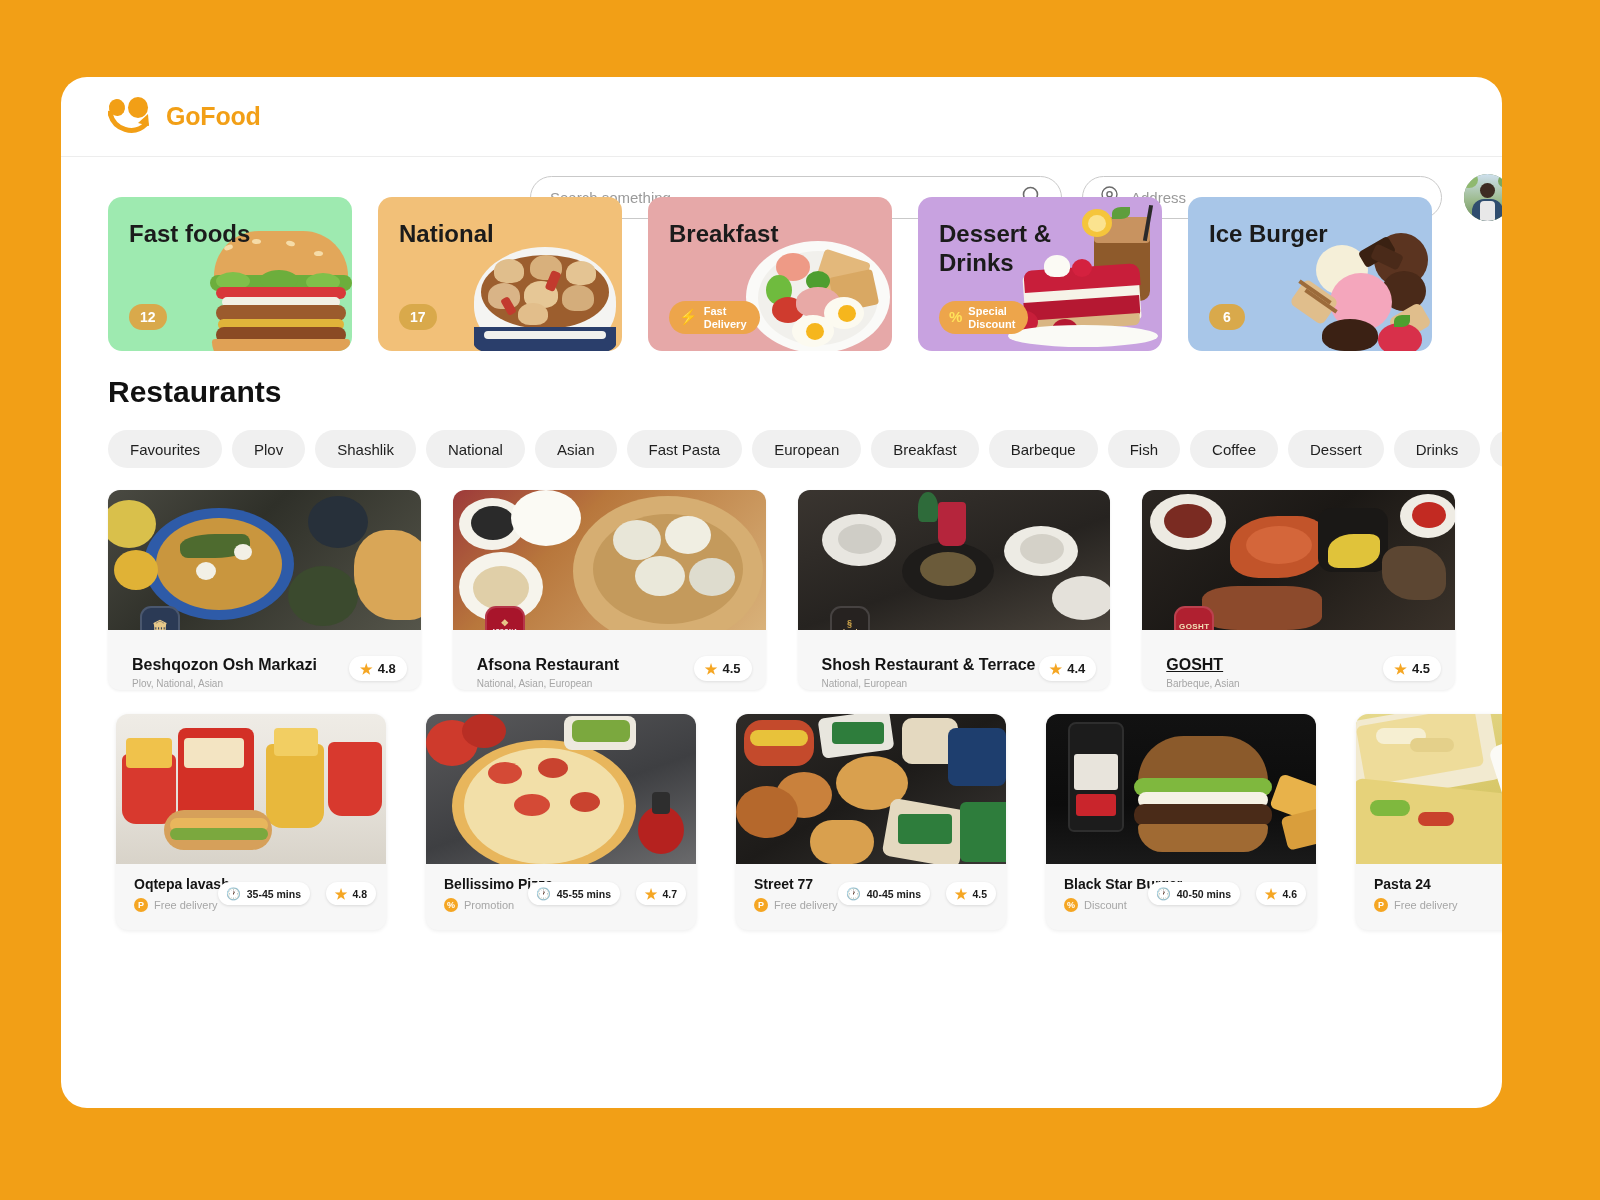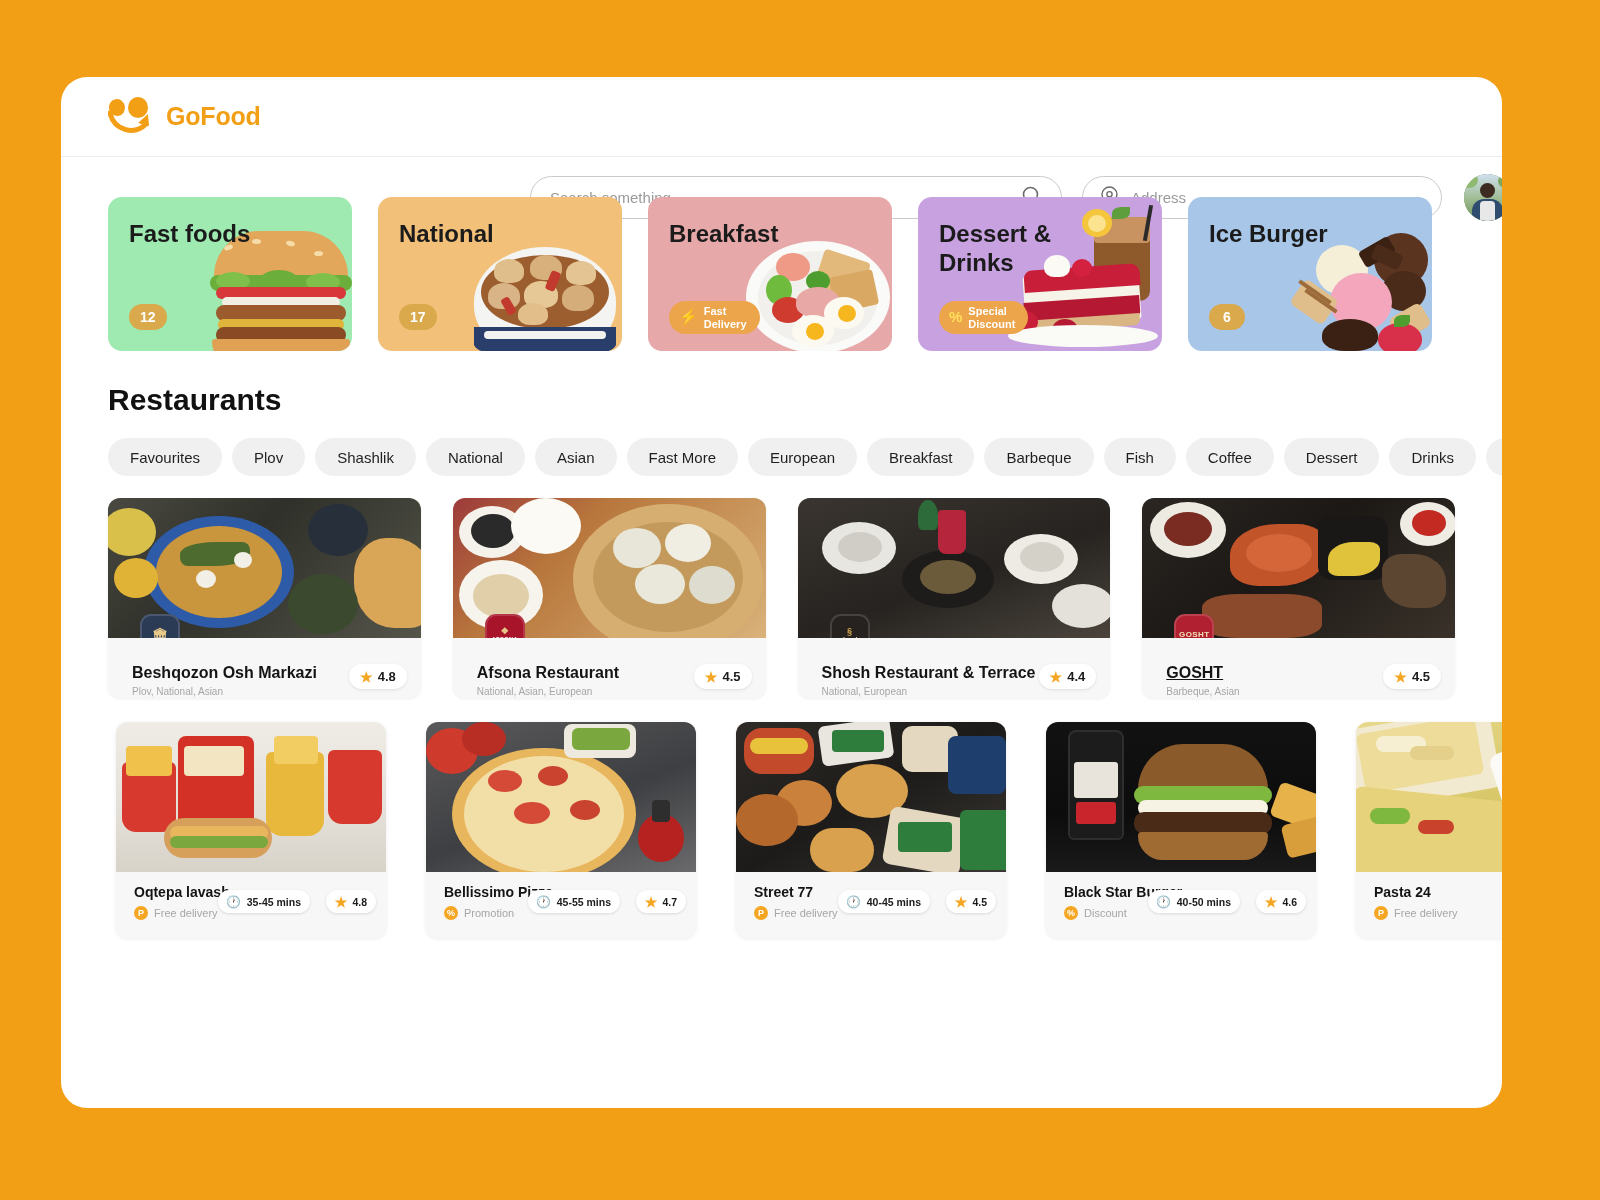--- a/index.html
+++ b/index.html
@@ -391,29 +391,29 @@
         <div class="shape" style="left:14px;top:63px;width:38px;height:4px;background:#9C6B3A;transform:rotate(35deg);"></div>
         <div class="shape" style="left:20px;top:72px;width:38px;height:4px;background:#9C6B3A;transform:rotate(35deg);"></div>
         <div class="shape" style="left:110px;top:82px;width:36px;height:26px;background:#E0BE8C;border-radius:6px;transform:rotate(-30deg);"></div>
         <div class="shape" style="left:40px;top:92px;width:56px;height:32px;background:#3B2114;border-radius:50% 50% 40% 40%;"></div>
         <div class="shape" style="left:96px;top:96px;width:44px;height:32px;background:#D8304A;border-radius:50% 50% 46% 46%;"></div>
         <div class="shape" style="left:112px;top:88px;width:16px;height:12px;background:#4E9E2F;border-radius:50% 0 50% 0;"></div>
       </div>
     </div>
   </div>
 
-  <div class="section-title" style="margin-top:32px;">Restaurants</div>
+  <div class="section-title" style="margin-top:24px;">Restaurants</div>
 
   <div class="chips">
     <button class="chip">Favourites</button>
     <button class="chip">Plov</button>
     <button class="chip">Shashlik</button>
     <button class="chip">National</button>
     <button class="chip">Asian</button>
-    <button class="chip">Fast More</button>
+    <button class="chip">Fast Pasta</button>
     <button class="chip">European</button>
     <button class="chip">Breakfast</button>
     <button class="chip">Barbeque</button>
     <button class="chip">Fish</button>
     <button class="chip">Coffee</button>
     <button class="chip">Dessert</button>
     <button class="chip">Drinks</button>
     <button class="chip">More</button>
   </div>
 

